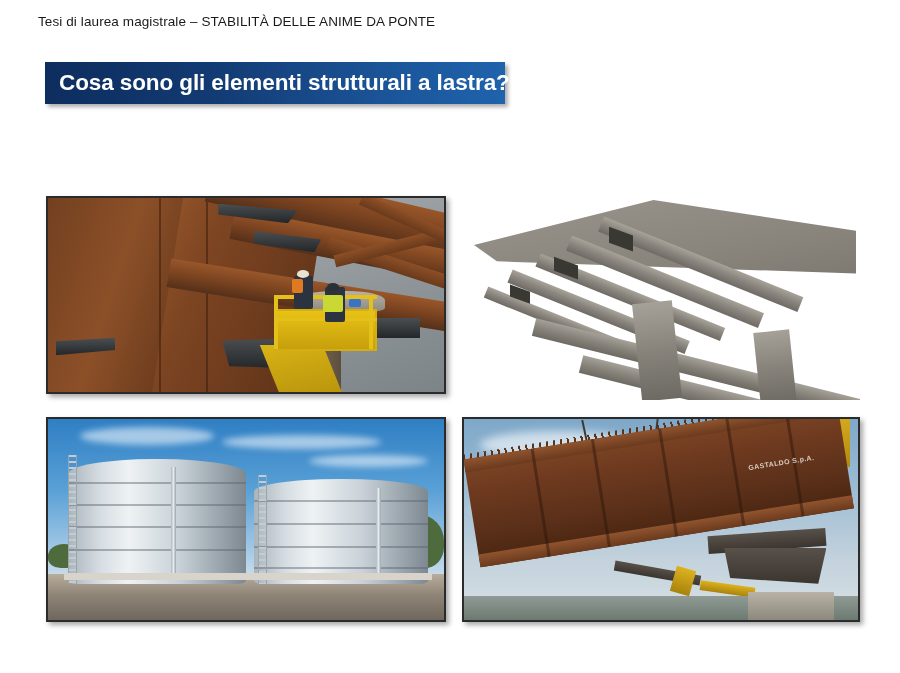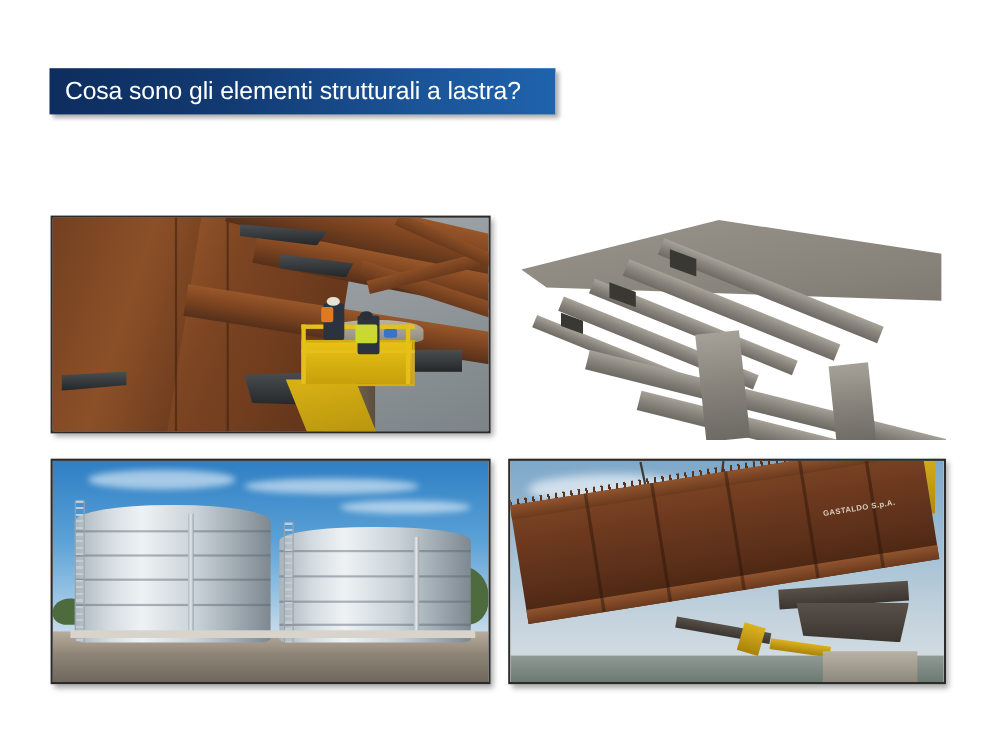--- a/index.html
+++ b/index.html
@@ -39,21 +39,21 @@
     width: 460px;
     height: 42px;
     background: linear-gradient(to right, #0d2d5e 0%, #123a72 35%, #1b5599 75%, #1f63ad 100%);
     box-shadow: 3px 3px 4px rgba(0,0,0,0.32);
     display: flex;
     align-items: center;
   }
   .title-banner-text {
     color: #ffffff;
     font-size: 22.5px;
-    font-weight: normal;
+    font-weight: bold;
     padding-left: 14px;
     letter-spacing: -0.1px;
     white-space: nowrap;
   }
 
   
   .body-text {
     position: absolute;
     left: 50px;
     top: 120px;
@@ -258,20 +258,21 @@
   }
 
   
   .footer { position: absolute; left: 0; right: 0; bottom: 0; height: 50px; }
 </style>
 </head>
 <body>
 
 <div class="slide">
 
+  <div class="slide-header">Tesi di laurea magistrale – STABILITÀ DELLE ANIME DA PONTE</div>
 
   <div class="title-banner">
     <span class="title-banner-text">Cosa sono gli elementi strutturali a lastra?</span>
   </div>
 
 
   <div class="photo framed photo-bridge-underside">
     <div class="ph-inner">
       <div class="bu-sky"></div>
 

